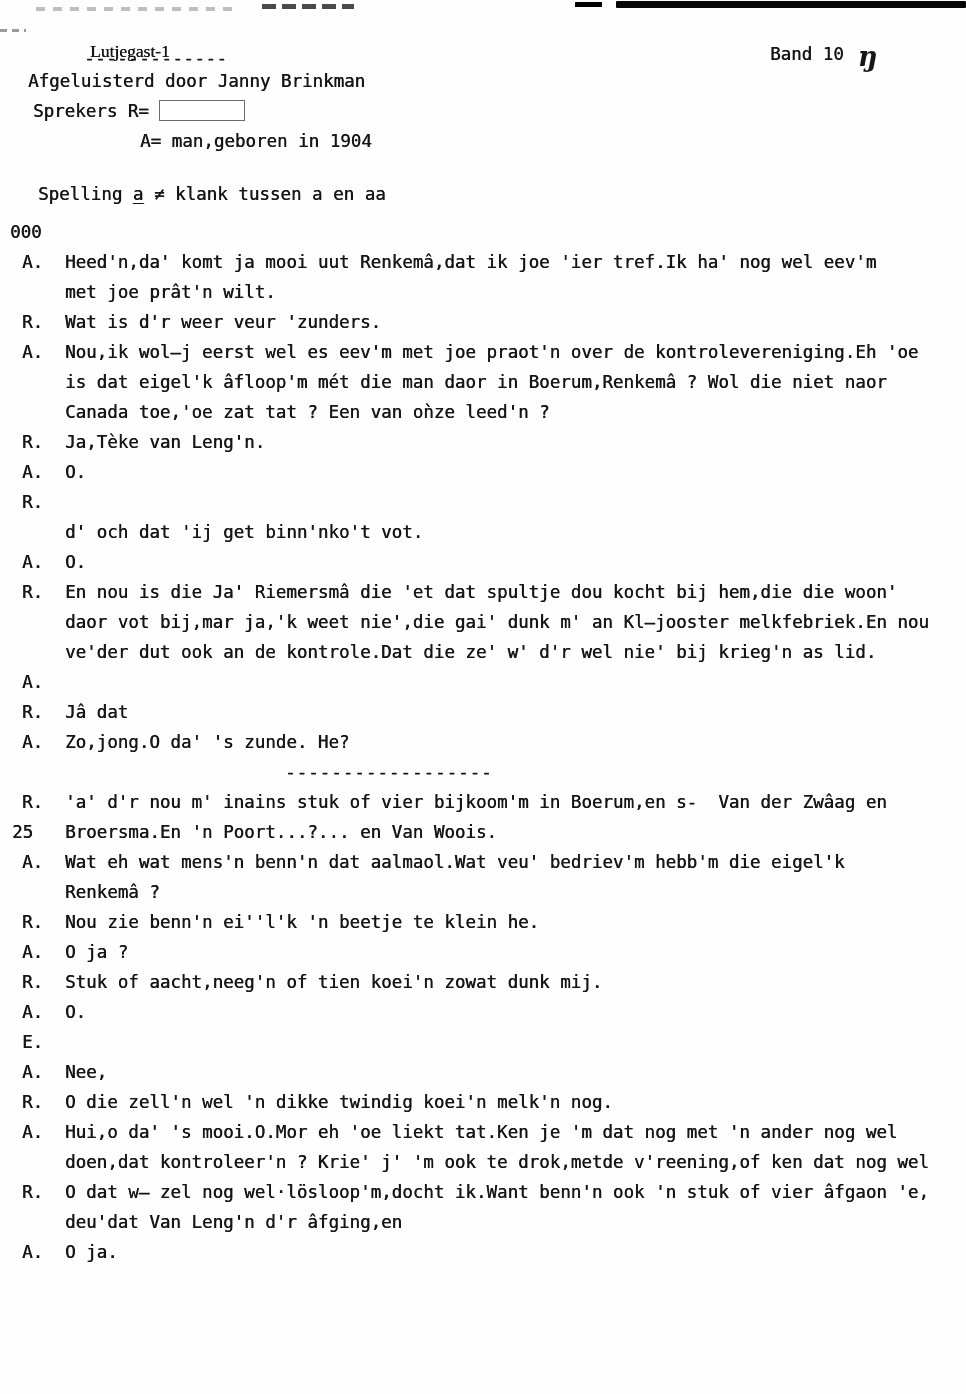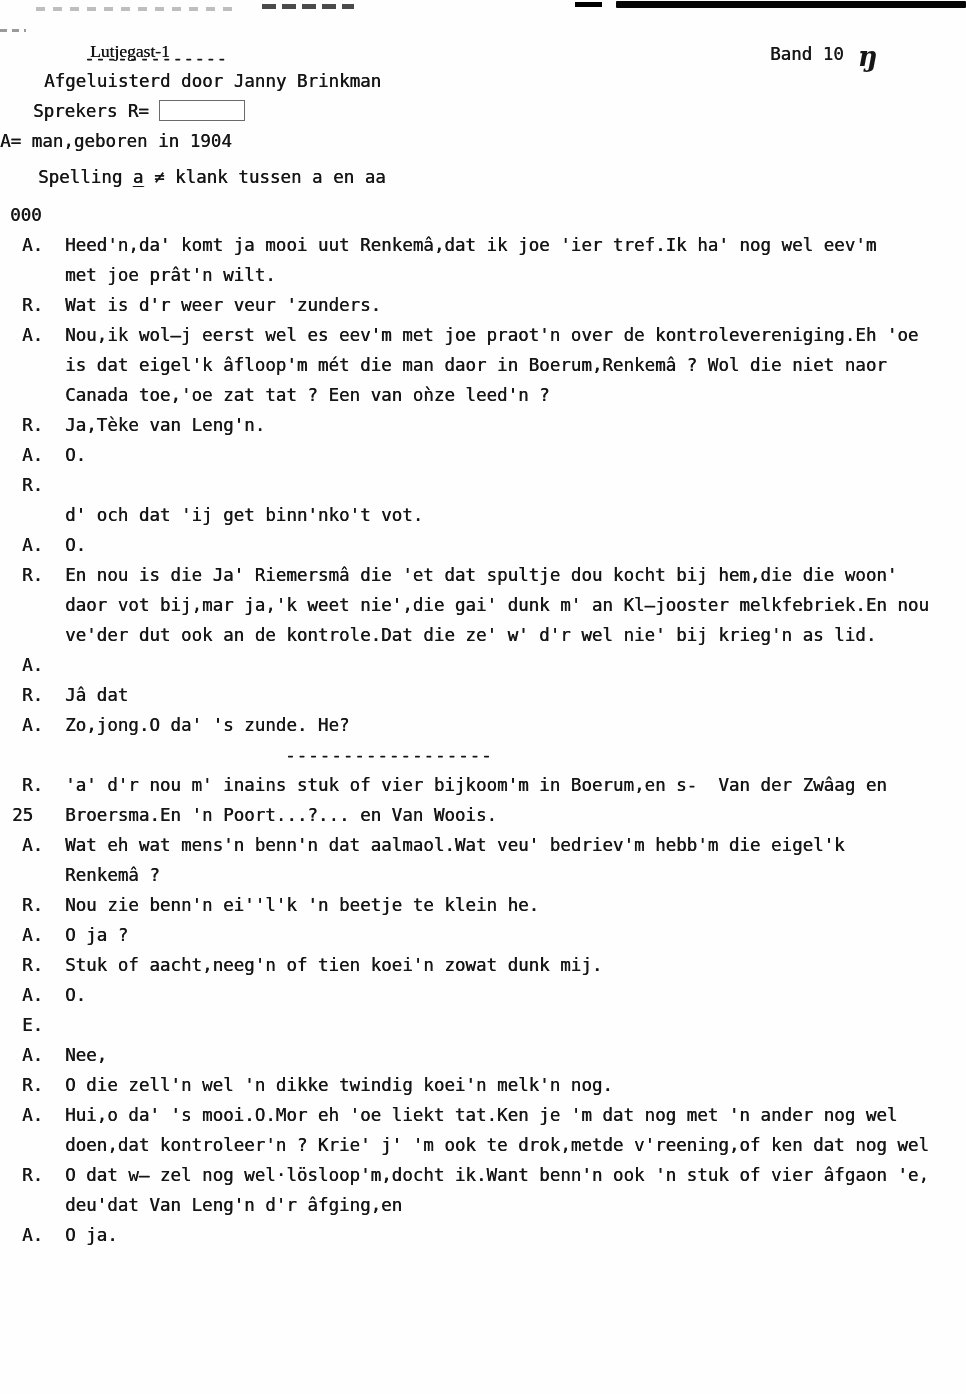--- a/index.html
+++ b/index.html
@@ -5,25 +5,25 @@
   html,body{margin:0;padding:0;background:#e8e8e8;}
   .page{
     position:relative;width:966px;height:1394px;margin:0 auto;
     background:#fefefe;overflow:hidden;box-sizing:border-box;padding-top:36px;
     font-family:"DejaVu Sans Mono","DejaVu Sans",monospace;
     font-size:17.5px;color:#161616;text-shadow:0.4px 0 0 currentColor;
   }
   .line{height:30px;line-height:30px;white-space:pre;}
   .title{padding-left:90px;font-family:Liberation Serif, serif;}
   .title-u{height:12px;line-height:8px;margin-top:-12px;padding-left:84px;letter-spacing:.5px;}
-  .l-transcriber{padding-left:44px;}
+  .l-transcriber{padding-left:28px;}
   .l-sprekers{padding-left:33px;}
   .spkbox{display:inline-block;width:84px;height:19px;border:1.5px solid #6a6a6a;background:#fff;vertical-align:-4px;margin-left:10px;}
-  .l-speakerA{}
-  .l-spelling{padding-left:38px;margin-top:6px;}
+  .l-speakerA{padding-left:140px;}
+  .l-spelling{padding-left:38px;margin-top:23px;}
   .u{text-decoration:underline;text-underline-offset:3px;}
   .l-legend{padding-left:140px;}
   .l-000{padding-left:10px;margin-top:8px;}
   .drow{position:relative;height:30px;line-height:30px;padding-left:65px;white-space:pre;}
   .spk{position:absolute;left:22px;}
   .mnum{position:absolute;left:12px;}
   .sep-row{padding-left:285px;letter-spacing:1px;}
   .band{position:absolute;top:40px;left:770px;height:28px;line-height:28px;white-space:pre;}
   .hw{font-family:"DejaVu Serif",serif;font-size:27px;font-style:italic;margin-left:14px;vertical-align:-6px;text-shadow:none;font-weight:bold;}
   

